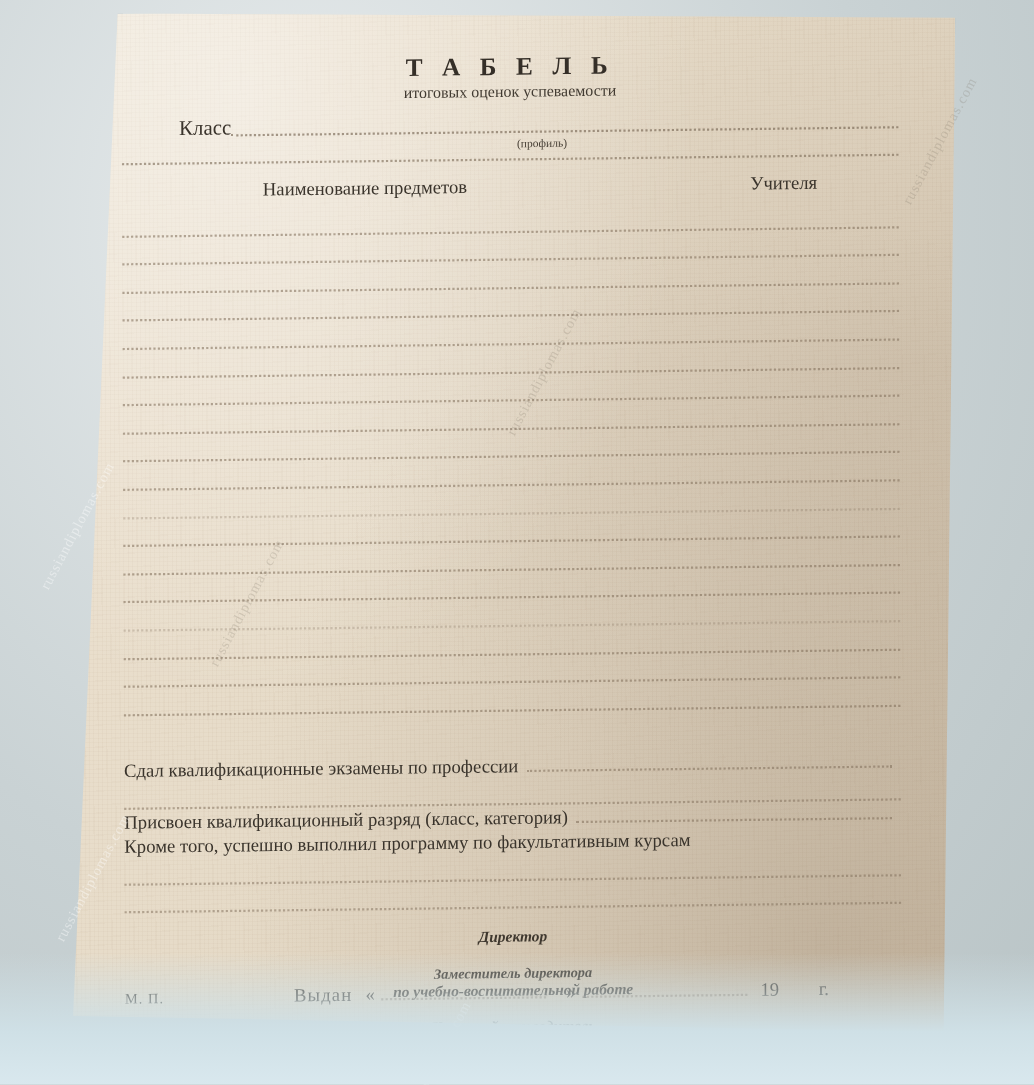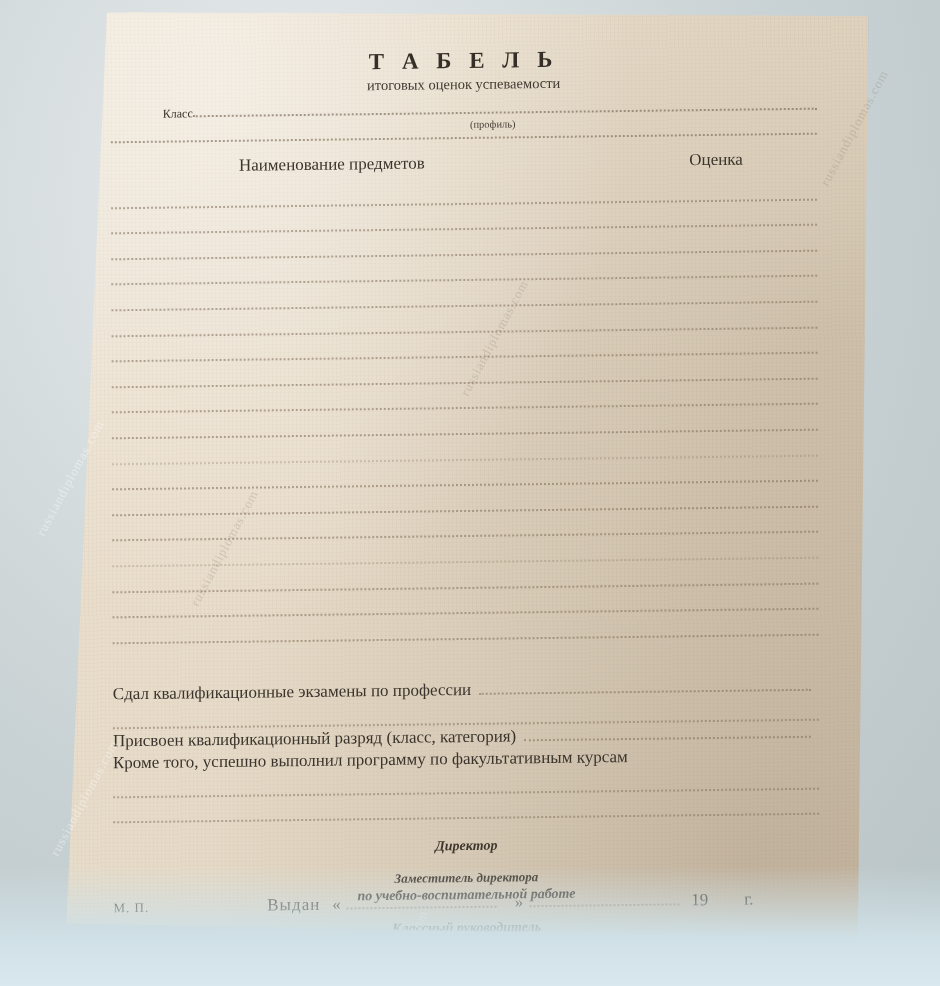--- a/index.html
+++ b/index.html
@@ -81,21 +81,21 @@
     margin: 6px 0 2px 0;
   }
   .subtitle{
     text-align:center;
     font-size:14.5px;
     color:#423b32;
     margin-bottom:10px;
   }
 
   .row{ display:flex; align-items:flex-end; }
-  .lbl{ font-size:12px; white-space:nowrap; color:#3a342c;}
+  .lbl{ font-size:19px; white-space:nowrap; color:#3a342c;}
   .dotline{
     flex:1 1 auto;
     height:0;
     border-bottom: 2px dotted rgba(120,103,84,.65);
     margin-bottom:4px;
   }
 
   .klass-row{ margin-top:8px; padding-left:52px;}
   .profil{
     text-align:center;
@@ -207,21 +207,21 @@
 
         <div class="row klass-row">
           <span class="lbl">Класс</span>
           <span class="dotline"></span>
         </div>
         <div class="profil">(профиль)</div>
         <div class="profil-line"></div>
 
         <div class="headers">
           <span class="h-subject">Наименование предметов</span>
-          <span class="h-mark">Оценка</span>
+          <span class="h-mark">Учителя</span>
         </div>
 
         <div class="grid">
           <div class="line"></div>
           <div class="line"></div>
           <div class="line"></div>
           <div class="line"></div>
           <div class="line"></div>
           <div class="line"></div>
           <div class="line"></div>

